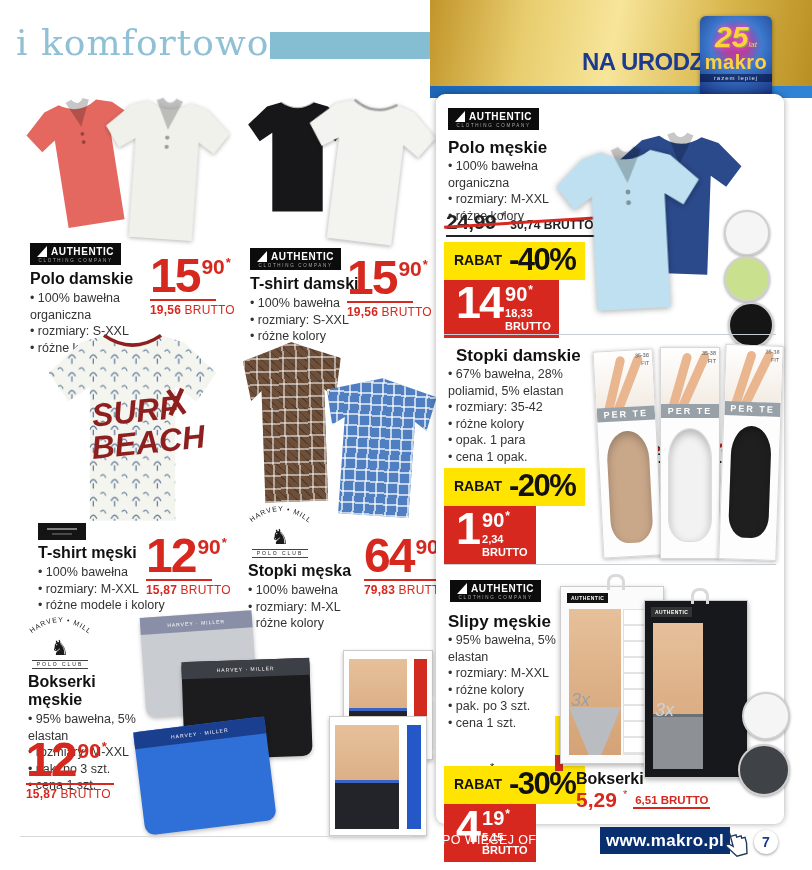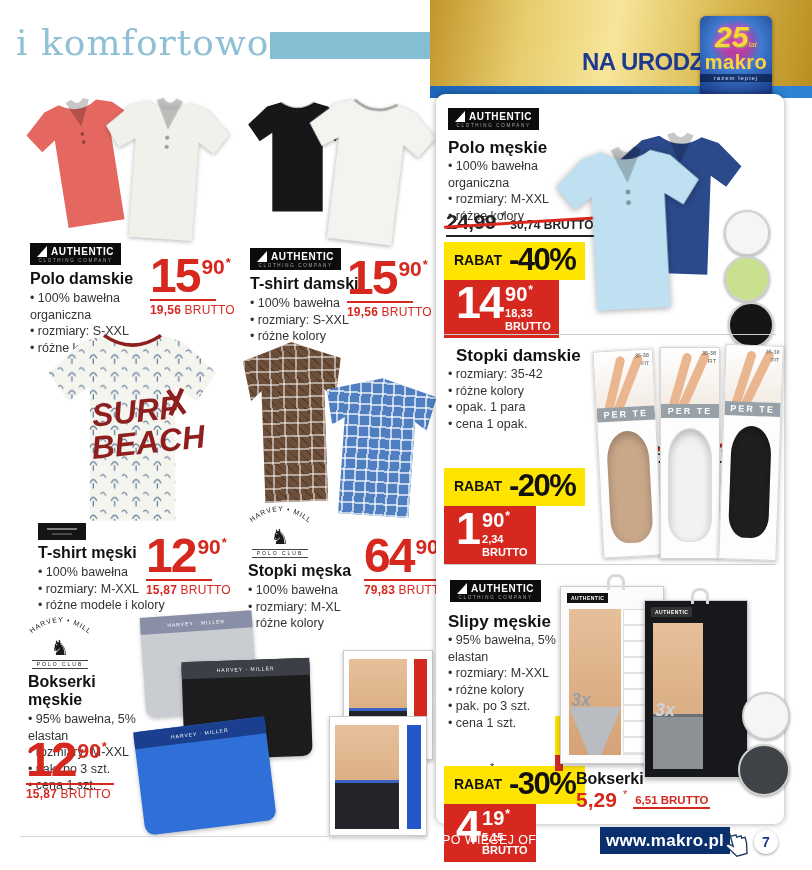--- a/index.html
+++ b/index.html
@@ -89,21 +89,21 @@
   .leg{position:absolute;width:9px;height:64px;background:#e9b68f;border-radius:5px;}
   .sock-band{background:#99a1a8;color:#fff;font-weight:bold;font-size:9px;letter-spacing:2px;text-align:center;
              padding:2px 0;position:relative;}
   .sock-foot{margin:10px auto 0;width:72%;height:112px;border-radius:50% 50% 42% 42%/26% 26% 20% 20%;
              box-shadow:inset 0 4px 8px rgba(0,0,0,.25);}
   .pack{border:1px solid #ccc;background:#fbfbfb;box-shadow:0 2px 5px rgba(0,0,0,.3);}
   .pack::before{content:"";position:absolute;top:-13px;left:45%;width:12px;height:13px;border:3px solid #d9d9d9;
              border-bottom:none;border-radius:8px 8px 0 0;}
   .mini-auth{position:absolute;background:#111;color:#fff;font-size:5px;padding:2px 4px;letter-spacing:.5px;font-weight:bold;}
   .torso{position:absolute;background:linear-gradient(#e6c09a,#d4a276);}
-  .p3x{position:absolute;font-weight:bold;color:#9aa0a6;font-size:18px;font-style:italic;}
+  .p3x{position:absolute;font-weight:normal;color:#9aa0a6;font-size:18px;font-style:italic;}
   .bbox{background:#fff;border:1px solid #ccc;box-shadow:0 2px 4px rgba(0,0,0,.25);}
 </style>
 </head>
 <body>
 
 <div class="abs headline" style="left:16px;top:22px;">i komfortowo</div>
 <div class="abs headbar" style="left:270px;top:32px;width:160px;height:27px;"></div>
 
 <svg width="0" height="0" style="position:absolute">
   <defs>
@@ -374,20 +374,21 @@
       <use href="#polo" fill="currentColor"></use>
     </svg>
   <div class="abs swatch" style="left: 288px; top: 116px; width: 42px; height: 42px; background-color: rgb(245, 245, 245);"></div>
   <div class="abs swatch" style="left: 288px; top: 162px; width: 42px; height: 42px; background-color: rgb(201, 224, 143);"></div>
   <div class="abs swatch" style="left: 292px; top: 208px; width: 42px; height: 42px; background-color: rgb(21, 21, 21);"></div>
   <div class="abs divider" style="left:8px;top:240px;width:332px;"></div>
 
   
   <div class="abs ptitle" style="left:12px;top:248px;font-size:17px;margin-left:8px;">Stopki damskie</div>
   <ul class="abs feat" style="left:12px;top:272px;width:150px;">
+    <li>67% bawełna, 28% poliamid, 5% elastan</li>
     <li>rozmiary: 35-42</li>
     <li>różne kolory</li>
     <li>opak. 1 para</li>
     <li>cena 1 opak.</li>
   </ul>
   <div class="abs old" style="left:10px;top:342px;">
     <span class="old-main">2,39</span>
       <span class="old-star">*</span>
     <span class="old-brutto"><span>2,94</span> <span>BRUTTO</span></span>
   </div>

